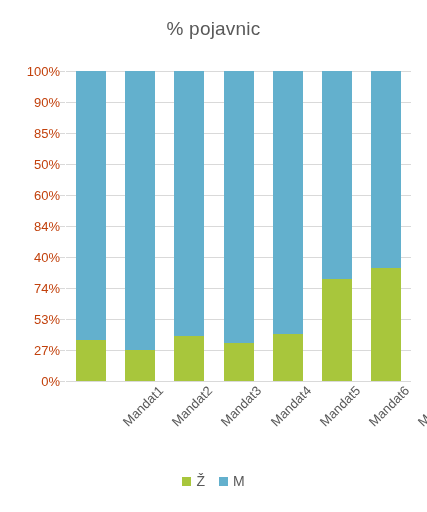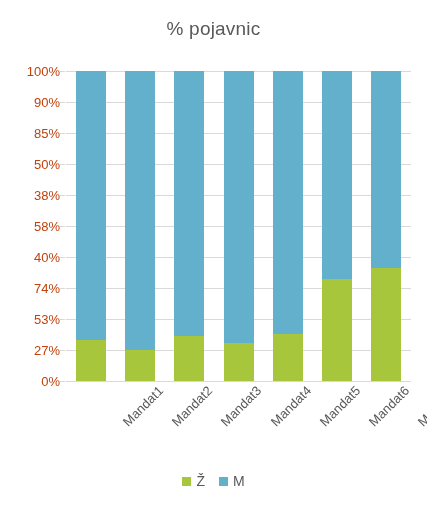--- a/index.html
+++ b/index.html
@@ -147,23 +147,23 @@
       <div class="y-tick-label" style="top: 310px;">0%</div>
       <div class="y-tick-mark" style="top: 310px;"></div>
       <div class="y-tick-label" style="top: 279px;">27%</div>
       <div class="y-tick-mark" style="top: 279px;"></div>
       <div class="y-tick-label" style="top: 248px;">53%</div>
       <div class="y-tick-mark" style="top: 248px;"></div>
       <div class="y-tick-label" style="top: 217px;">74%</div>
       <div class="y-tick-mark" style="top: 217px;"></div>
       <div class="y-tick-label" style="top: 186px; text-align: right;">40%</div>
       <div class="y-tick-mark" style="top: 186px;"></div>
-      <div class="y-tick-label" style="top: 155px;">58%</div>
+      <div class="y-tick-label" style="top: 155px;">84%</div>
       <div class="y-tick-mark" style="top: 155px;"></div>
-      <div class="y-tick-label" style="top: 124px;">38%</div>
+      <div class="y-tick-label" style="top: 124px;">60%</div>
       <div class="y-tick-mark" style="top: 124px;"></div>
       <div class="y-tick-label" style="top: 93px;">50%</div>
       <div class="y-tick-mark" style="top: 93px;"></div>
       <div class="y-tick-label" style="top: 62px;">85%</div>
       <div class="y-tick-mark" style="top: 62px;"></div>
       <div class="y-tick-label" style="top: 31px;">90%</div>
       <div class="y-tick-mark" style="top: 31px;"></div>
       <div class="y-tick-label" style="top: 0px;">100%</div>
       <div class="y-tick-mark" style="top: 0px;"></div>
     </div>

